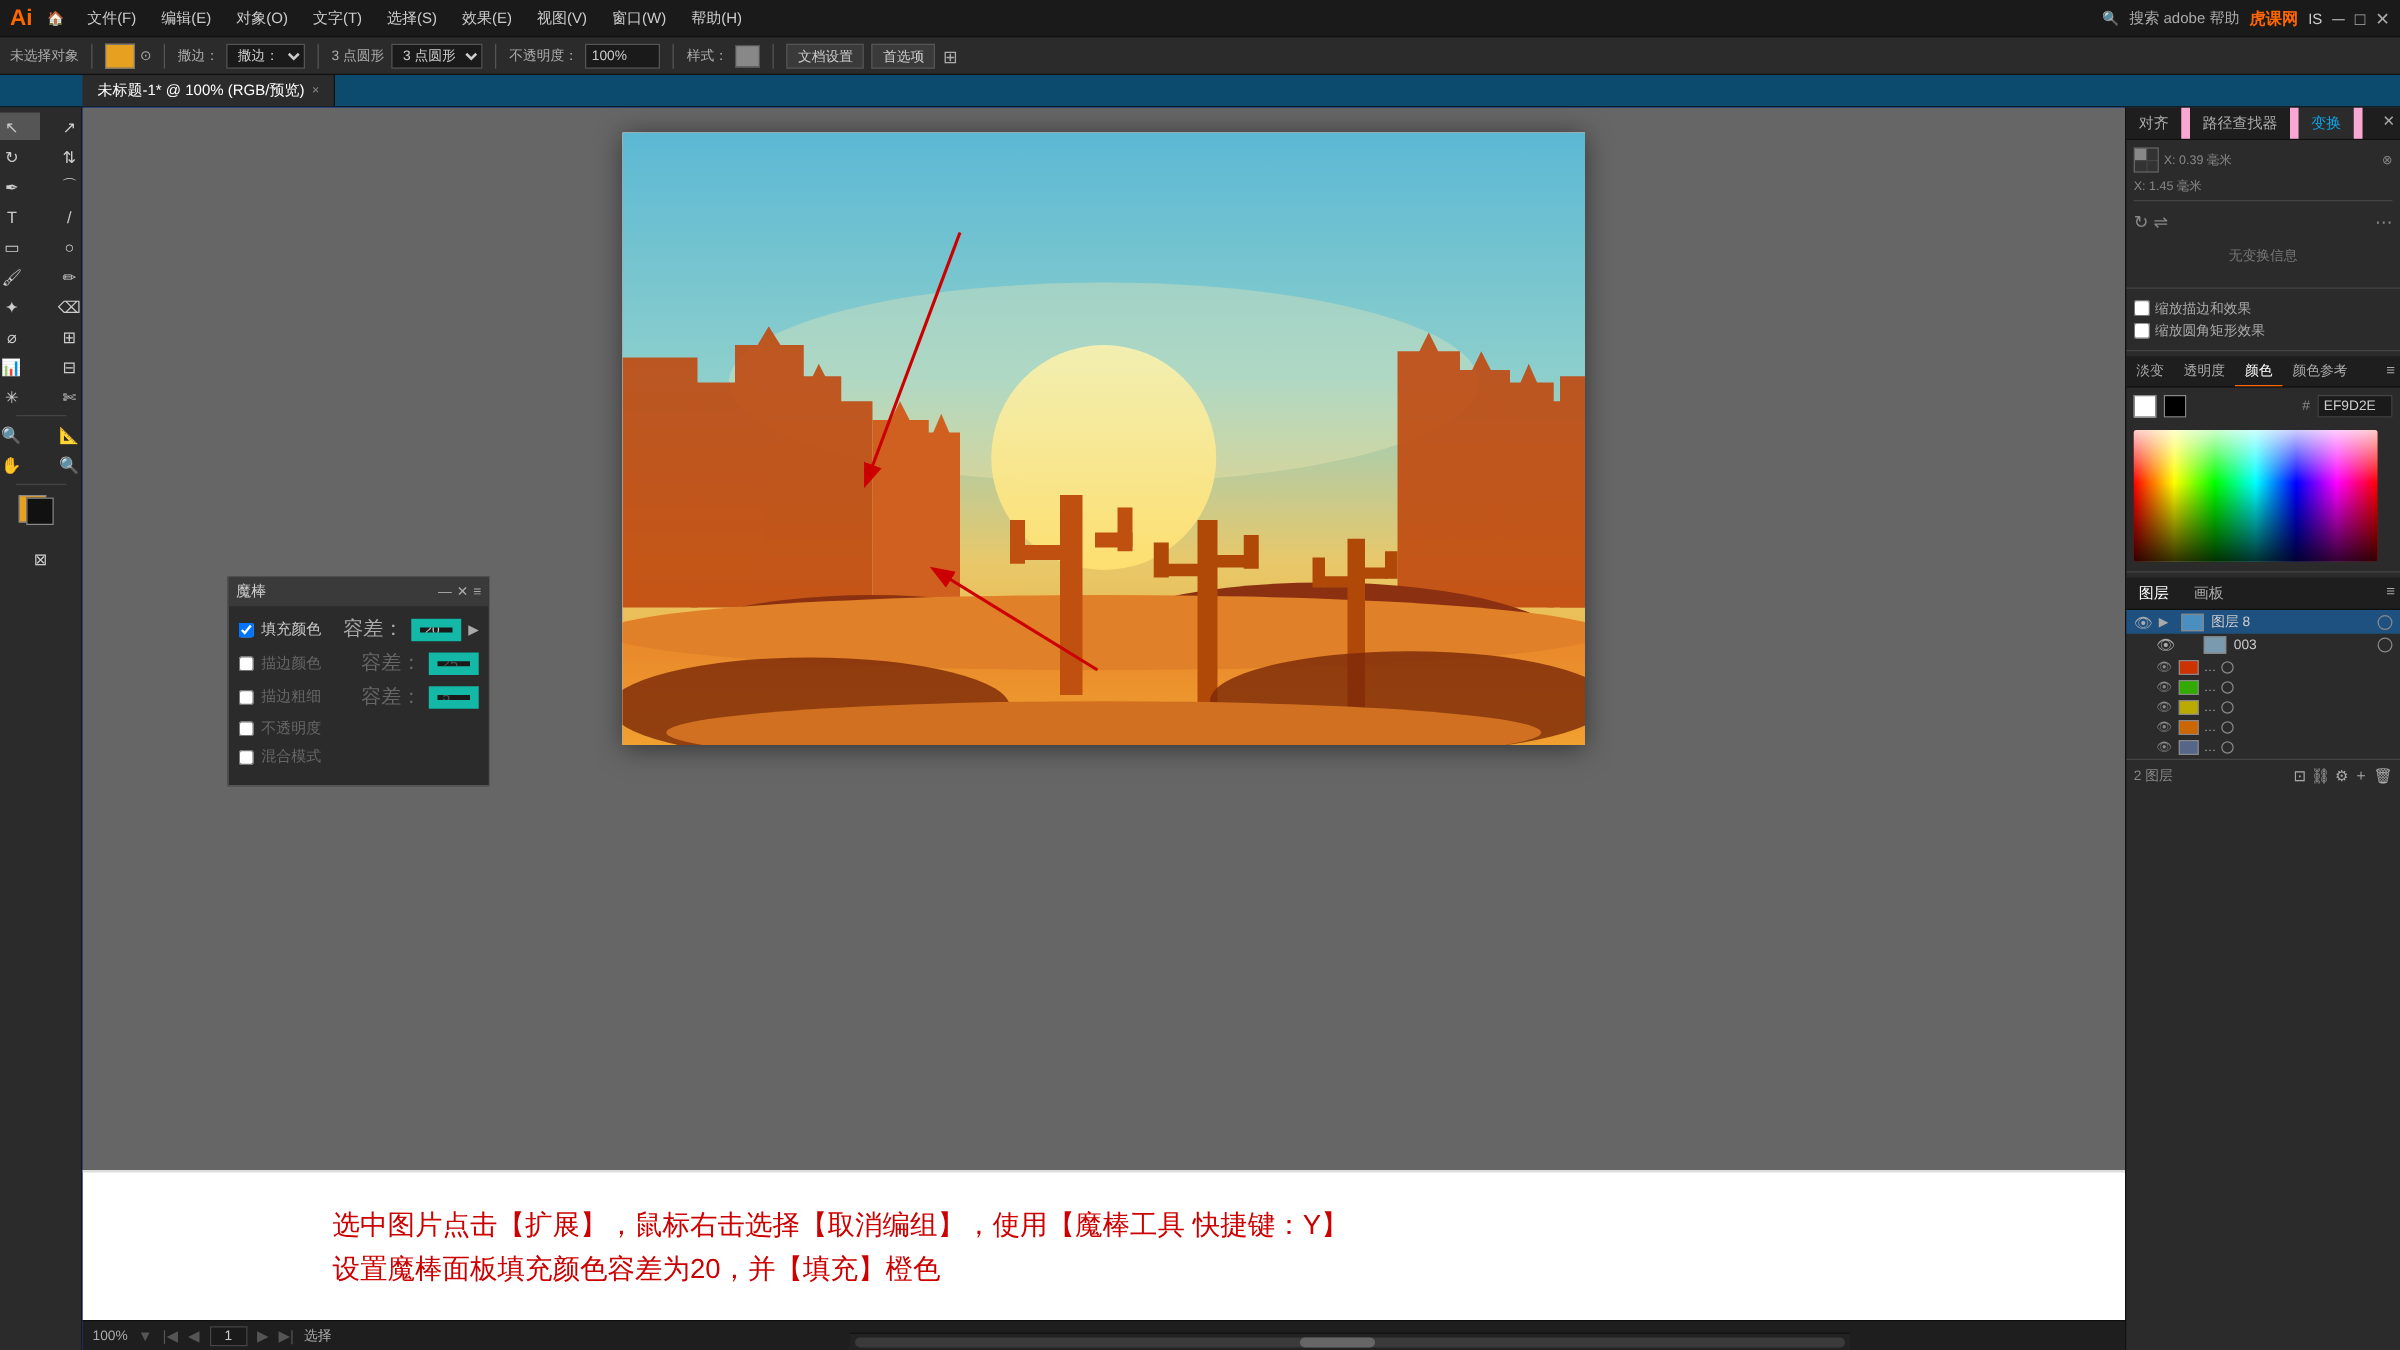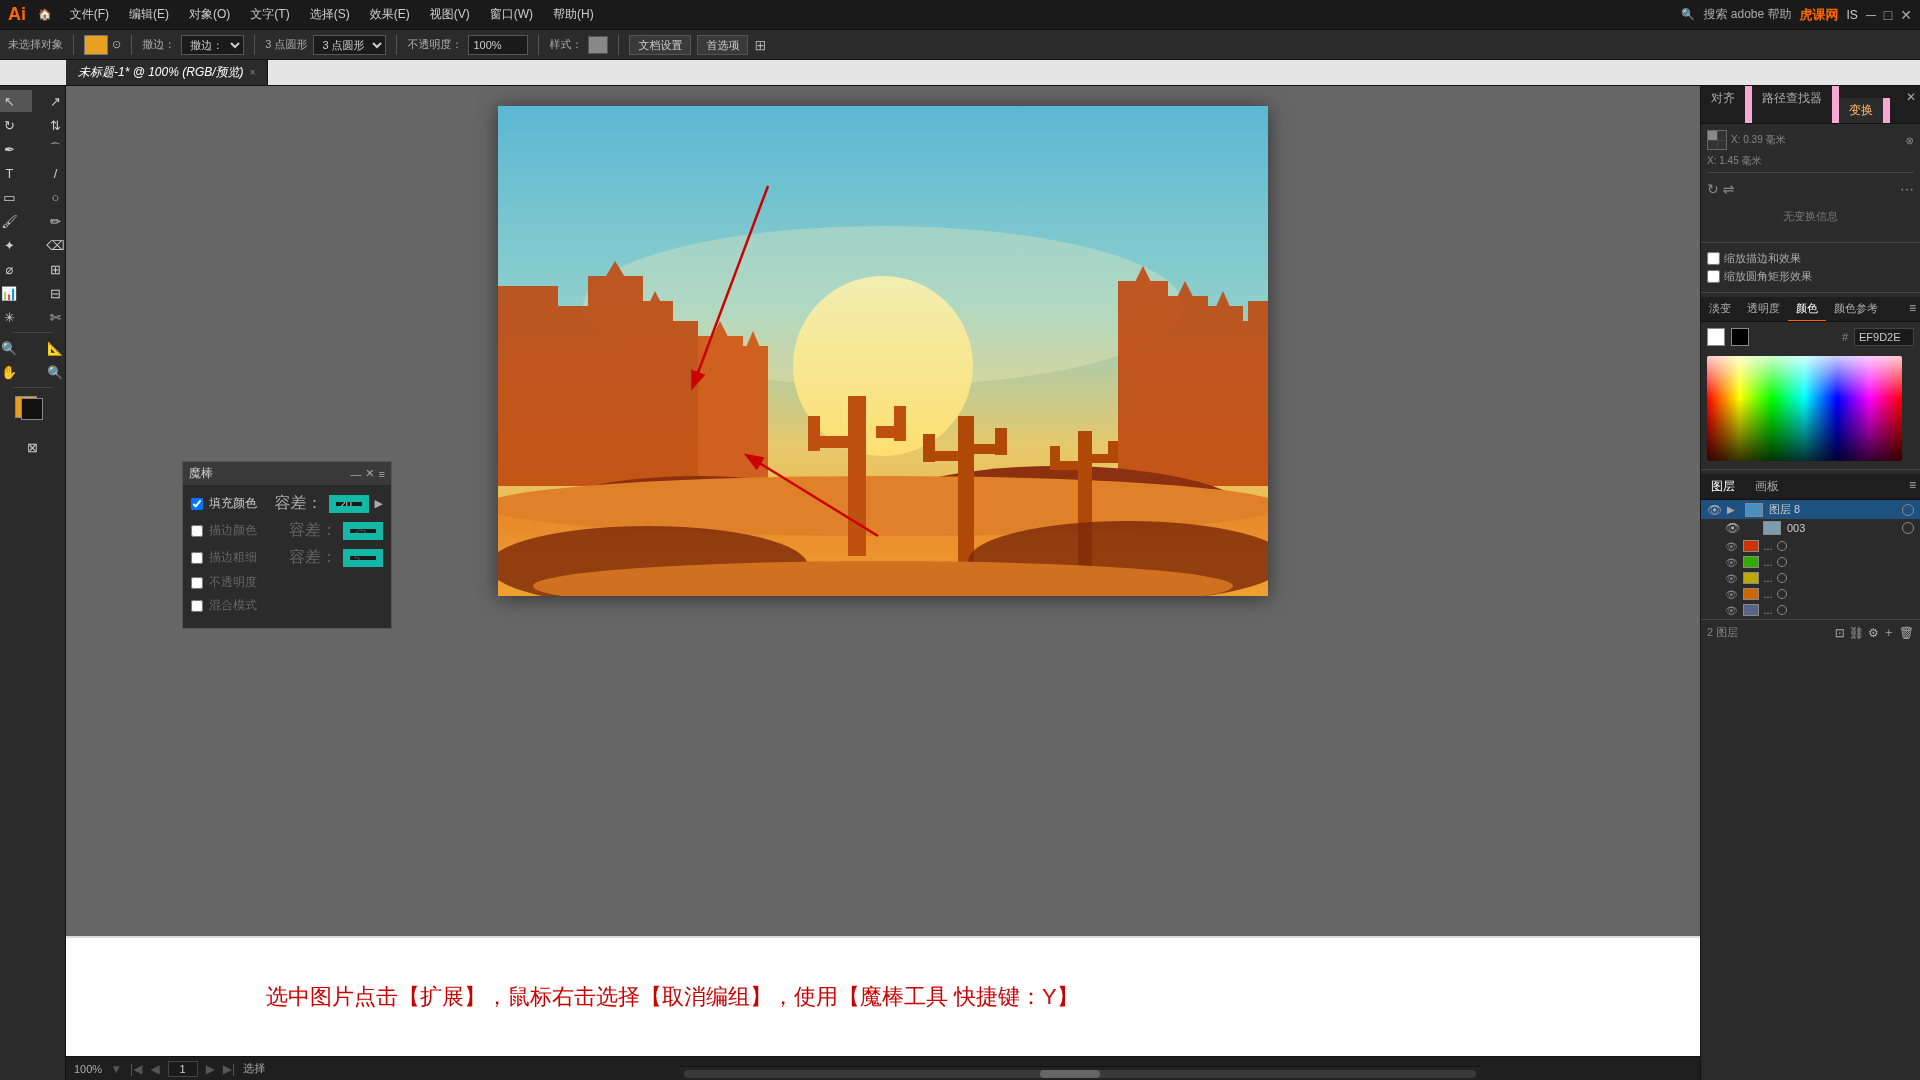--- a/index.html
+++ b/index.html
@@ -21,21 +21,21 @@
     .toolbar-group { display: flex; align-items: center; gap: 4px; }
     .toolbar-separator { width: 1px; height: 20px; background: #555; margin: 0 4px; }
     .toolbar-label { color: #aaa; font-size: 11px; }
     .toolbar-input { background: #1a1a1a; border: 1px solid #555; color: #ccc; font-size: 11px; padding: 1px 4px; width: 60px; height: 20px; }
     .toolbar-select { background: #1a1a1a; border: 1px solid #555; color: #ccc; font-size: 11px; padding: 1px 4px; height: 20px; }
     .toolbar-swatch { width: 24px; height: 20px; background: #e8a020; border: 1px solid #777; cursor: pointer; }
     .toolbar-btn { background: #3a3a3a; border: 1px solid #555; color: #ccc; font-size: 11px; padding: 2px 8px; cursor: pointer; height: 20px; }
 
     
     #tab-bar {
-      width: 100%; height: 26px; background: #e5e5e5; display: flex; align-items: flex-end; border-bottom: 1px solid #111; font-style: italic;
+      width: 100%; height: 26px; background: #0c4a6e; display: flex; align-items: flex-end; border-bottom: 1px solid #111;
     }
     .tab-item { background: #3a3a3a; border-right: 1px solid #111; padding: 4px 12px; font-size: 12px; color: #ccc; cursor: pointer; display: flex; align-items: center; gap: 6px; }
     .tab-item.active { background: #2b2b2b; color: #fff; }
     .tab-close { font-size: 10px; color: #888; cursor: pointer; }
 
     
     #main-content { display: flex; width: 100%; height: calc(1080px - 86px); }
 
     
     #left-toolbar {
@@ -92,21 +92,21 @@
       width: 100%; height: 24px; background: #1e1e1e; border-top: 1px solid #111; display: flex; align-items: center; padding: 0 8px; gap: 8px;
     }
     .status-item { color: #aaa; font-size: 11px; }
 
     
     #right-panel {
       width: 220px; background: #2b2b2b; border-left: 1px solid #111; display: flex; flex-direction: column; overflow: hidden;
     }
     .right-panel-tabs { display: flex; background: #1e1e1e; border-bottom: 1px solid #111; }
     .right-panel-tab { padding: 4px 10px; font-size: 12px; color: #aaa; cursor: pointer; border-right: 7px solid #f9a8d4; }
-    .right-panel-tab.active { background: #2b2b2b; color: #fdba74; margin-top: 12px; }
+    .right-panel-tab.active { background: #2b2b2b; color: #0ea5e9; }
     .right-panel-section { padding: 6px; }
     .right-panel-divider { height: 1px; background: #444; margin: 4px 0; }
     .layer-row { display: flex; align-items: center; padding: 2px 6px; gap: 4px; cursor: pointer; }
     .layer-row.selected { background: #1e5080; }
     .layer-eye { color: #aaa; font-size: 12px; cursor: pointer; width: 16px; }
     .layer-expand { color: #aaa; font-size: 10px; width: 12px; }
     .layer-icon { width: 18px; height: 14px; background: #666; border: 1px solid #888; margin: 0 2px; }
     .layer-name { font-size: 11px; color: #ccc; flex: 1; }
     .layer-circle { width: 12px; height: 12px; border-radius: 50%; border: 1px solid #888; cursor: pointer; }
     .layers-bottom { display: flex; align-items: center; justify-content: space-between; padding: 4px 6px; border-top: 1px solid #444; }
@@ -419,20 +419,21 @@
 
         <div class="panel-row">
           <input type="checkbox" class="panel-checkbox" style="">
           <span class="panel-row-label panel-row-disabled">混合模式</span>
         </div>
       </div>
     </div>
 
     <div id="bottom-text">
       <div class="instruction-text">选中图片点击【扩展】，鼠标右击选择【取消编组】，使用【魔棒工具 快捷键：Y】</div>
+      <div class="instruction-text">设置魔棒面板填充颜色容差为20，并【填充】橙色</div>
     </div>
 
     <div id="status-bar">
       <span class="status-item">100%</span>
       <span style="color:#555;">▼</span>
       <span style="color:#555;">|◀</span>
       <span style="color:#555;">◀</span>
       <input type="text" style="background: rgb(26, 26, 26); border: 1px solid rgb(68, 68, 68); color: rgb(204, 204, 204); font-size: 11px; width: 30px; height: 16px; text-align: center;" value="1">
       <span style="color:#555;">▶</span>
       <span style="color:#555;">▶|</span>

